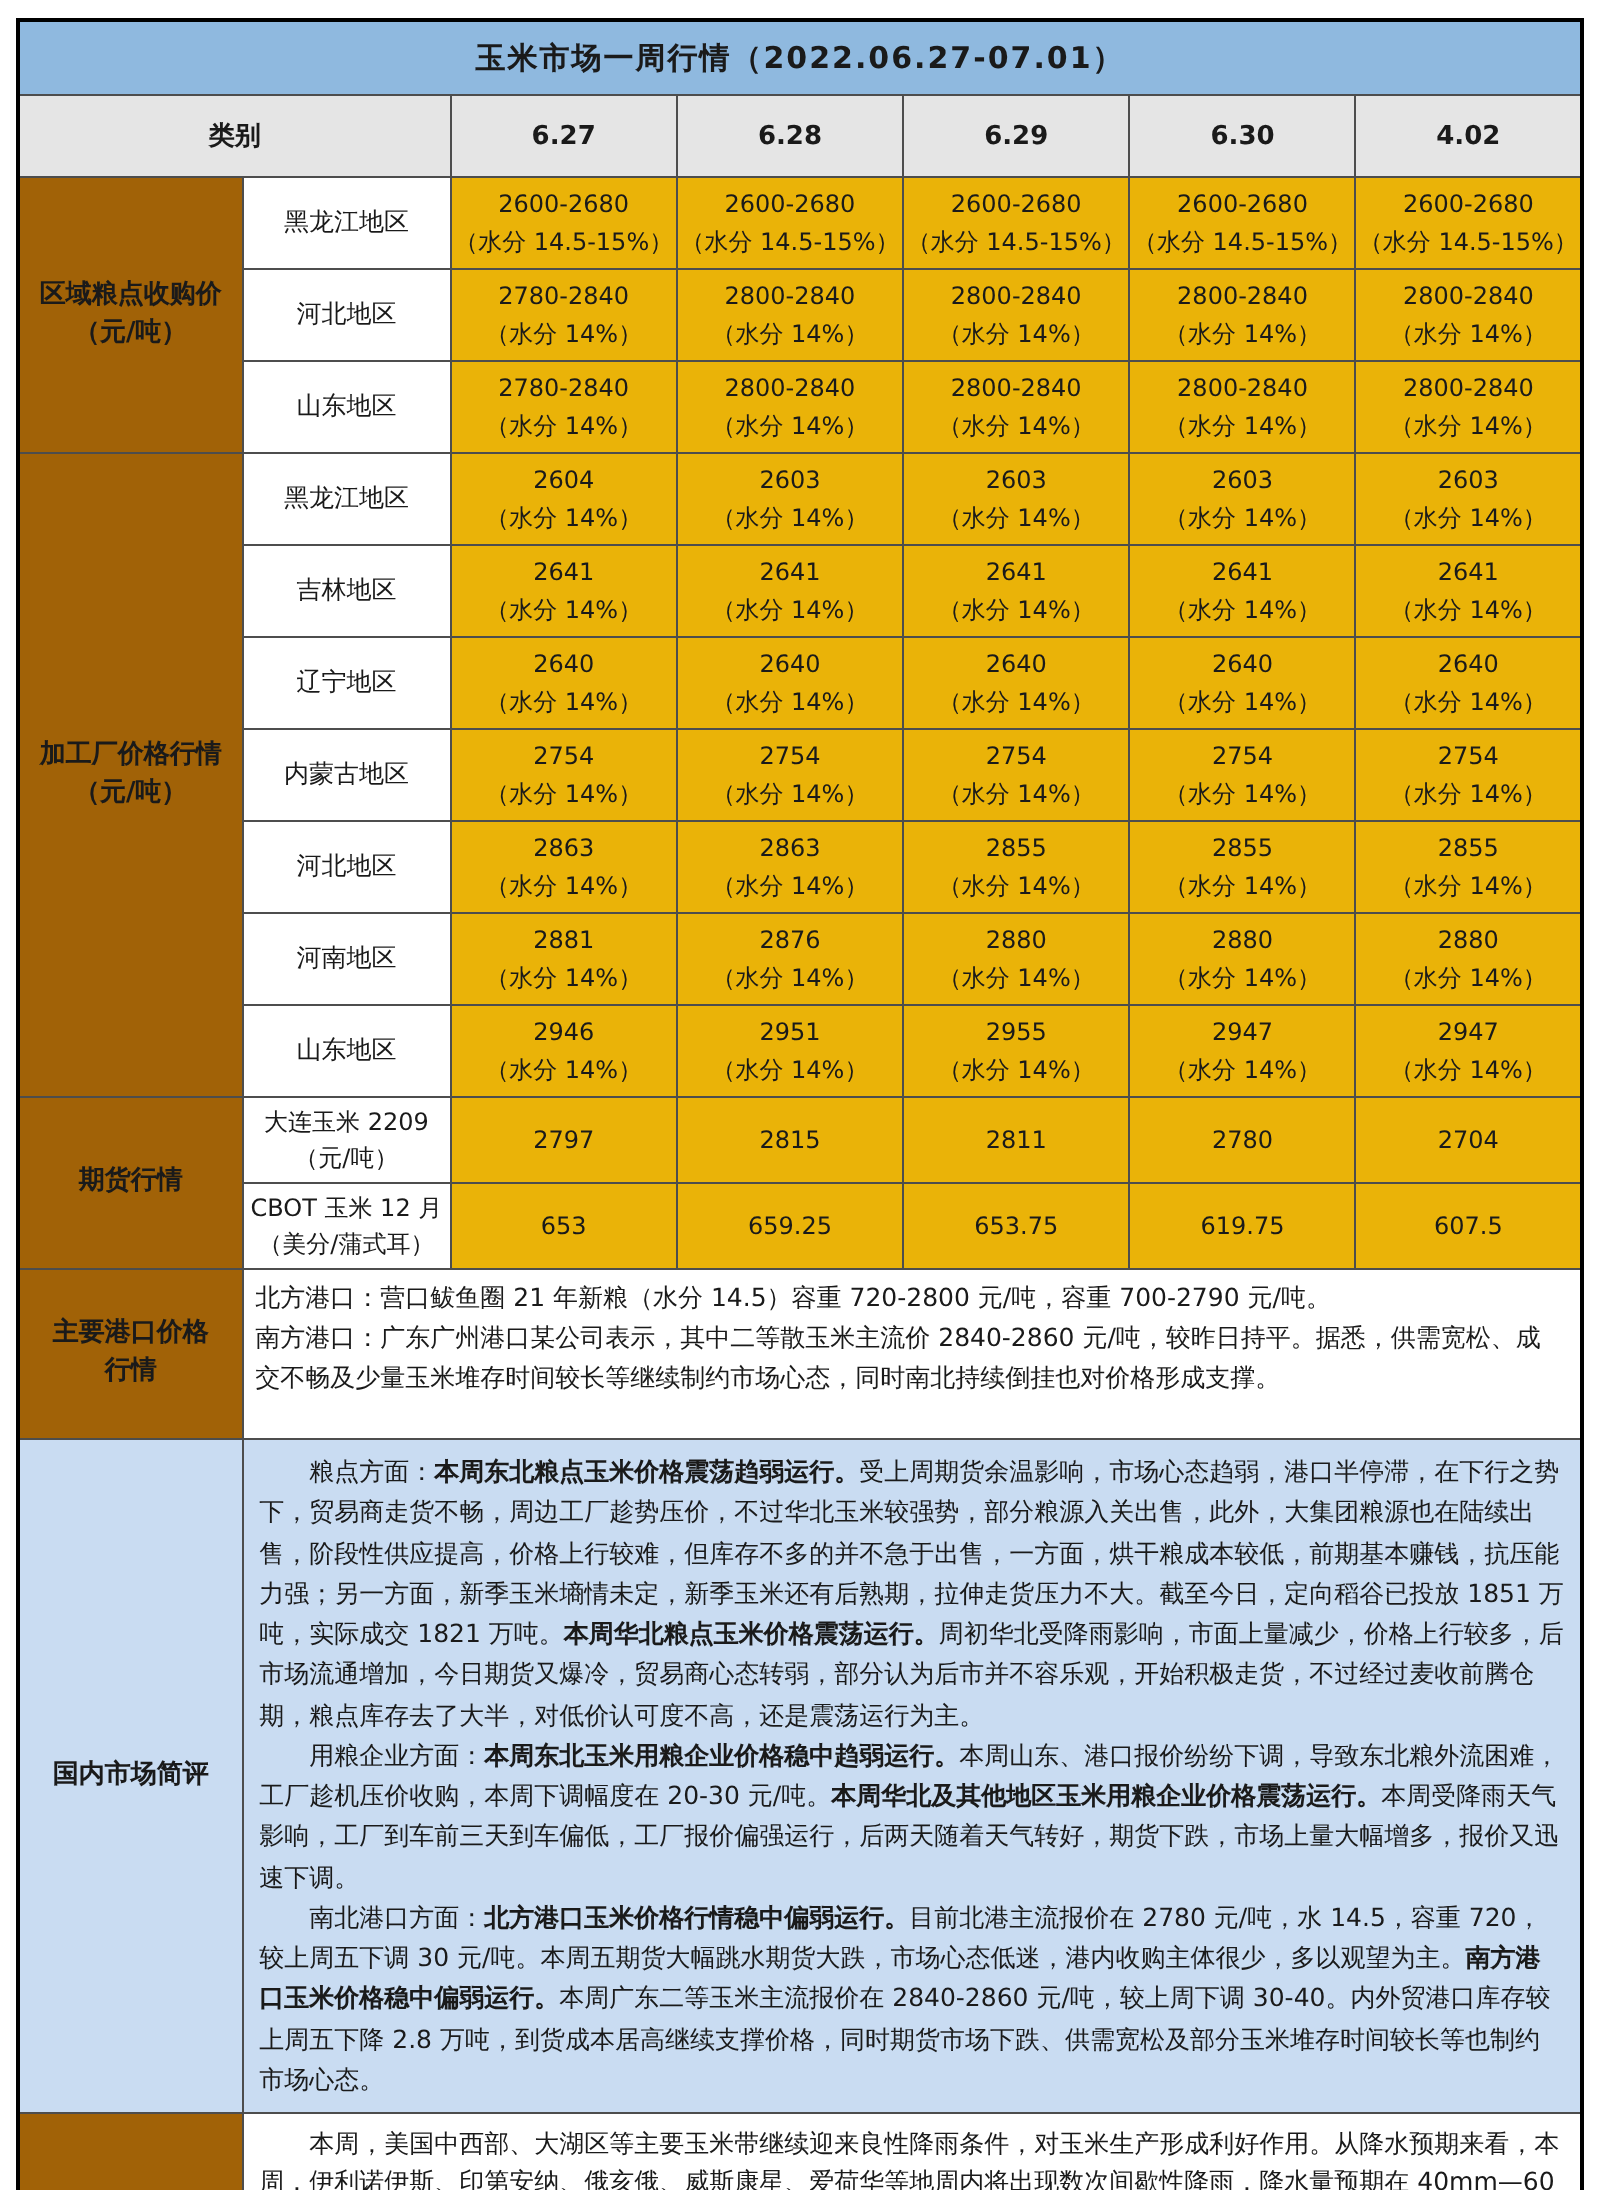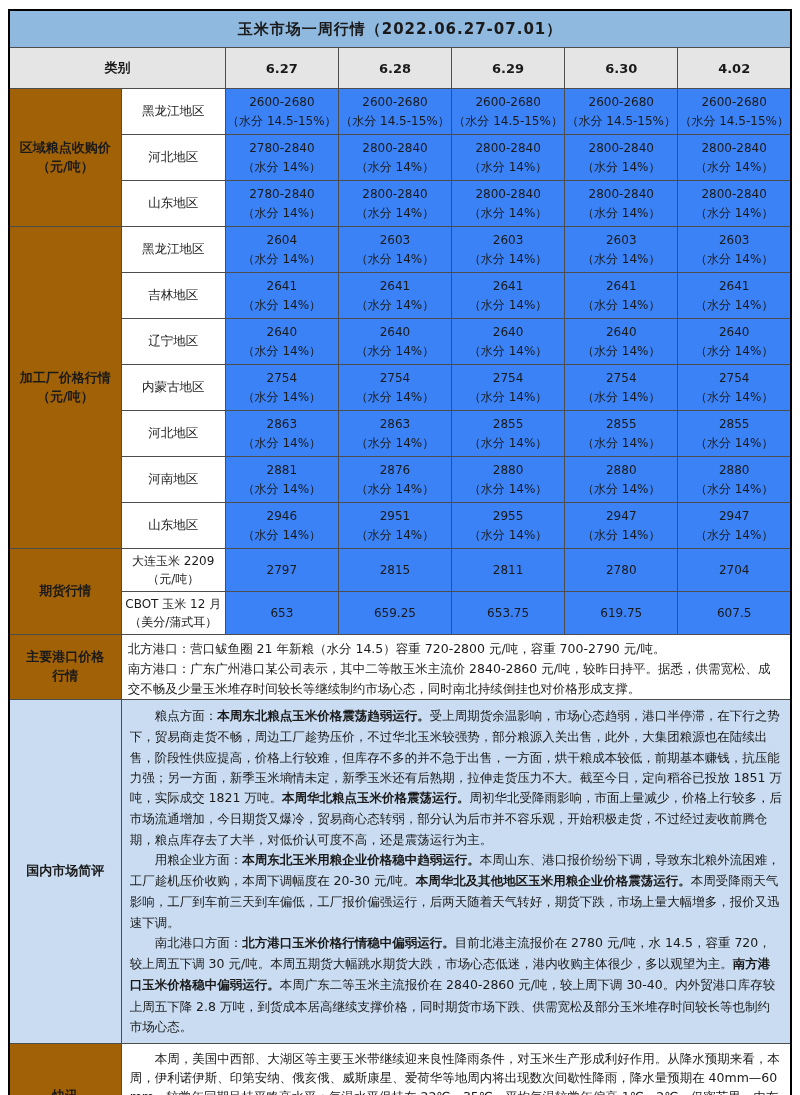--- a/index.html
+++ b/index.html
@@ -12,32 +12,32 @@
   col.c-sub{width:104px;}
   col.c-d{width:113px;}
   
   .title-row td{background:#8FB9DF;font-weight:bold;font-size:15px;height:34px;letter-spacing:1px;}
   .header-row td{background:#e5e5e5;font-weight:bold;font-size:13px;height:38px;}
   
   .side-label{background:#a16207;font-weight:bold;font-size:13px;line-height:1.45;padding:2px;}
   .lbl-narrow{width:80px;margin:0 auto;}
   
   .region-cell{background:#ffffff;font-size:12.5px;}
-  .data-cell{background:#3b82f6;font-size:12px;line-height:1.55;padding:2px 0;}
+  .data-cell{background:#eab308;font-size:12px;line-height:1.55;padding:2px 0;}
   .price-row td{height:41px;}
   .futures-row td{height:38px;}
   .contract-cell{font-size:12px;line-height:1.5;}
   
-  .text-cell{text-align:left;font-size:12.5px;line-height:1.6;padding:4px 8px 0 6px;background:#ffffff;}
+  .text-cell{text-align:left;font-size:12.5px;line-height:1.6;padding:4px 8px 20px 6px;background:#ffffff;}
   .text-cell p{margin:0;}
   .indent{text-indent:2em;}
   .review-row .side-label,.review-row .text-cell{background:#C9DCF2;}
   .review-row .text-cell{line-height:1.62;padding:6px 8px;}
   .news-row .text-cell{line-height:1.52;padding:5px 8px;}
-  .b{font-weight:bold;font-family:Liberation Mono, monospace;}
+  .b{font-weight:bold;}
 </style>
 </head>
 <body>
 
 <div class="page">
   <table class="report">
     <colgroup>
       <col class="c-label">
         <col class="c-sub">
       <col class="c-d">

